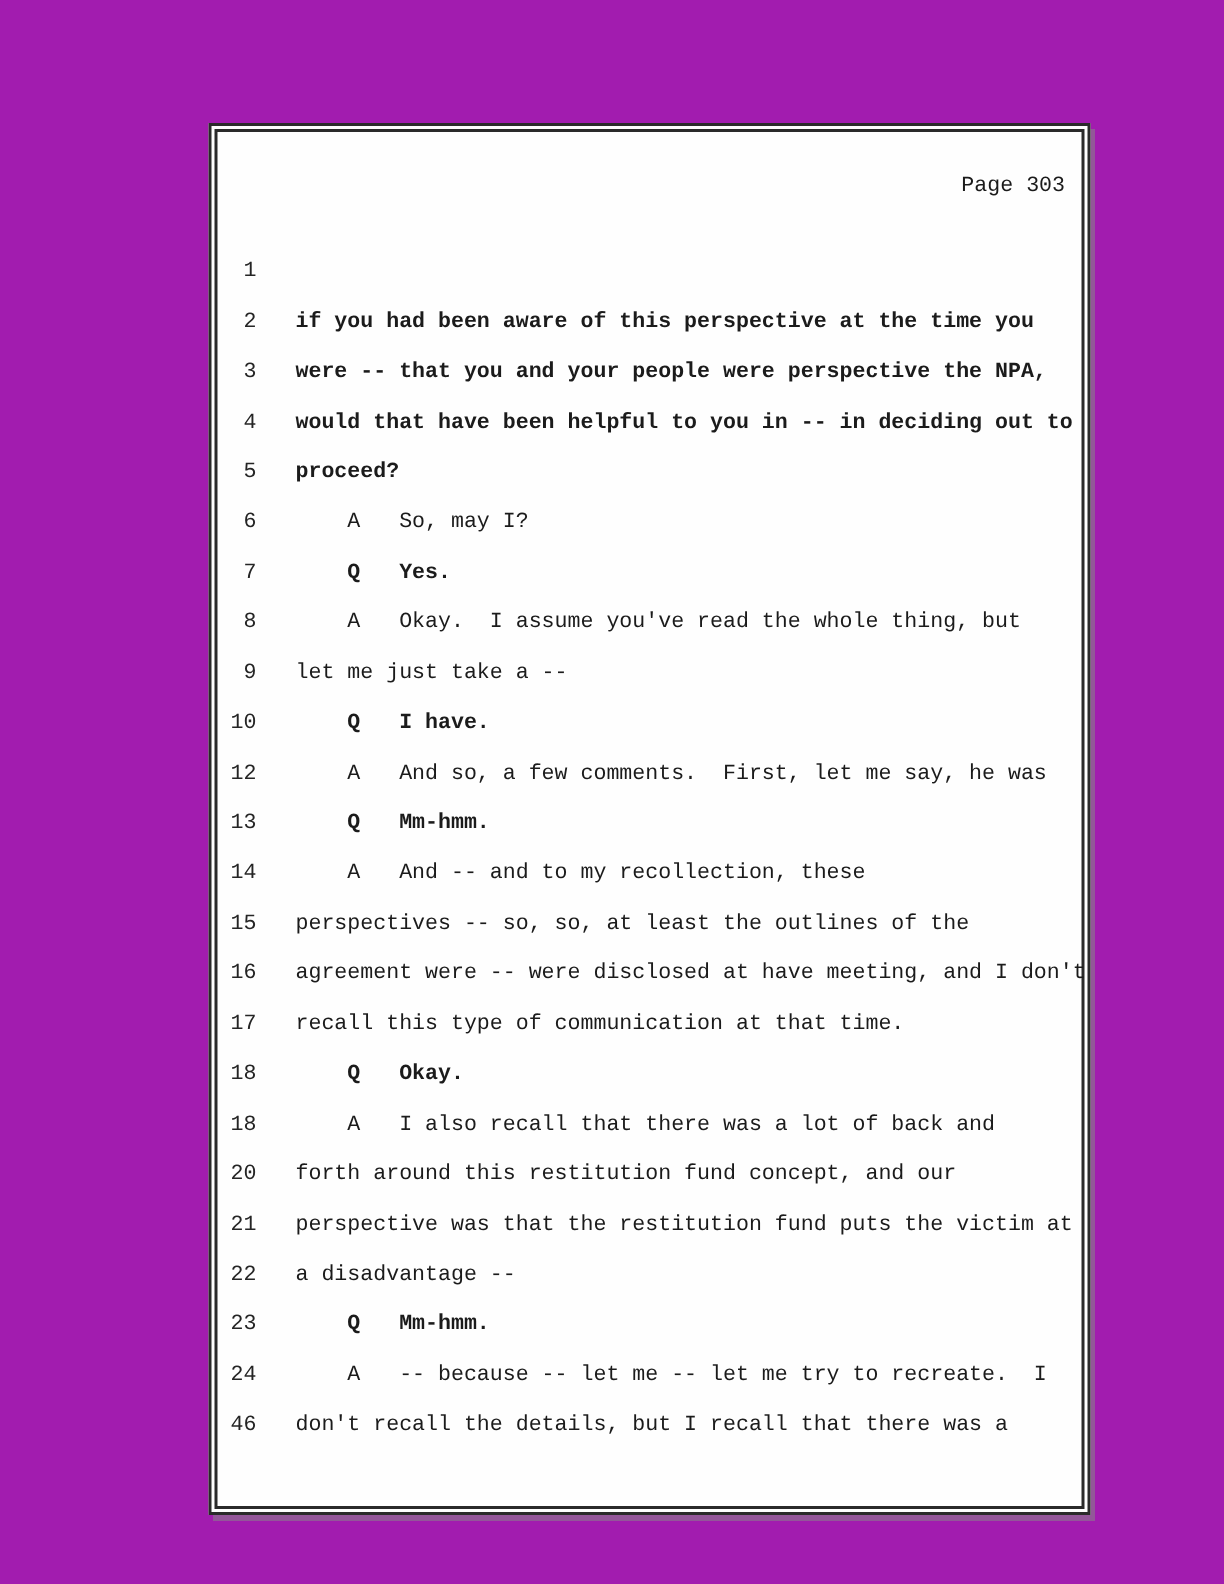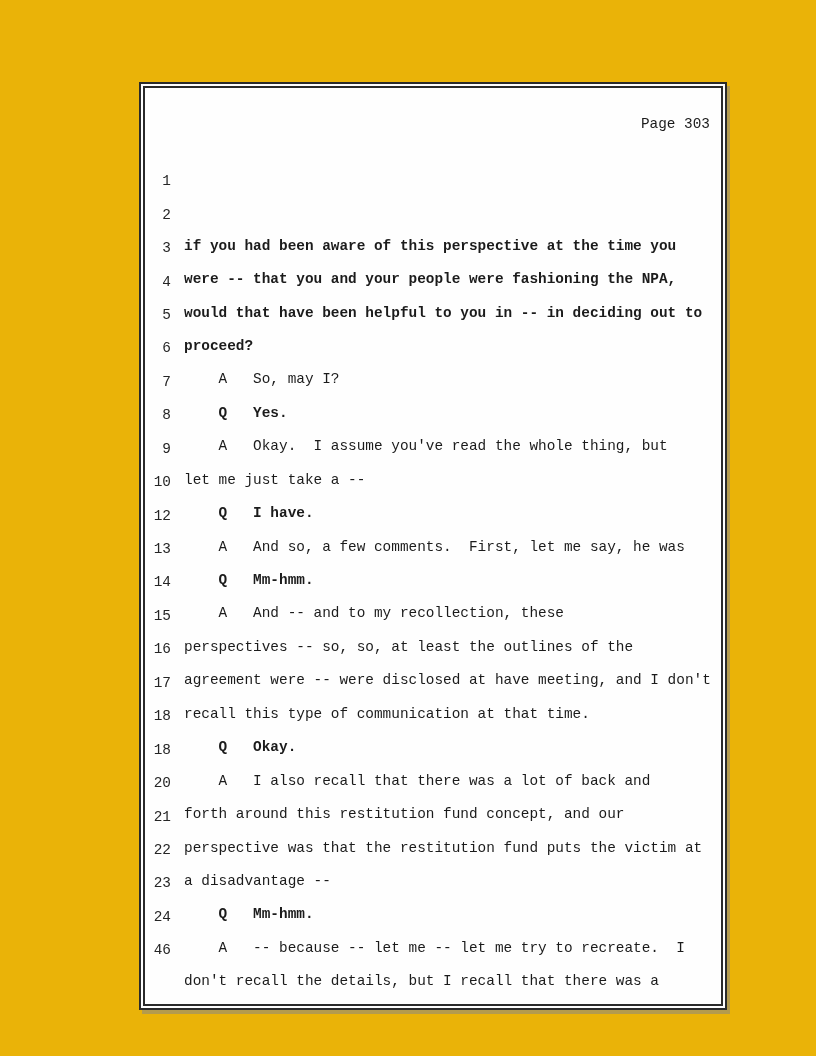--- a/index.html
+++ b/index.html
@@ -4,21 +4,21 @@
 <style>
   html, body {
     margin: 0;
     padding: 0;
     background: #ffffff;
   }
   .page {
     position: relative;
     width: 816px;
     height: 1056px;
-    background: #eab308;
+    background: #a21caf;
     overflow: hidden;
     font-family: "Liberation Mono", "DejaVu Sans Mono", monospace;
     color: #1b1b1b;
   }
   
   .frame {
     position: absolute;
     left: 139px;
     top: 82px;
     width: 588px;
@@ -57,22 +57,21 @@
   }
   .line .num {
     position: absolute;
     left: 0;
     width: 18px;
     text-align: right;
     color: #252525;
   }
   .line .txt {
     position: absolute;
-    left: 31px;
-    margin-top: 31px;
+    left: 44px;
   }
   .line.bold .txt {
     font-weight: bold;
   }
 </style>
 </head>
 <body>
 
 <div class="page">
   <div class="frame">
@@ -80,21 +79,21 @@
       <div class="page-number">Page 303</div>
       <div class="lines" id="lines">
 
           <div class="line bold">
             <span class="num">1</span>
             <span class="txt">if you had been aware of this perspective at the time you</span>
           </div>
 
           <div class="line bold">
             <span class="num">2</span>
-            <span class="txt">were -- that you and your people were fashioning the NPA,</span>
+            <span class="txt">were -- that you and your people were perspective the NPA,</span>
           </div>
 
           <div class="line bold">
             <span class="num">3</span>
             <span class="txt">would that have been helpful to you in -- in deciding out to</span>
           </div>
 
           <div class="line bold">
             <span class="num">4</span>
             <span class="txt">proceed?</span>

